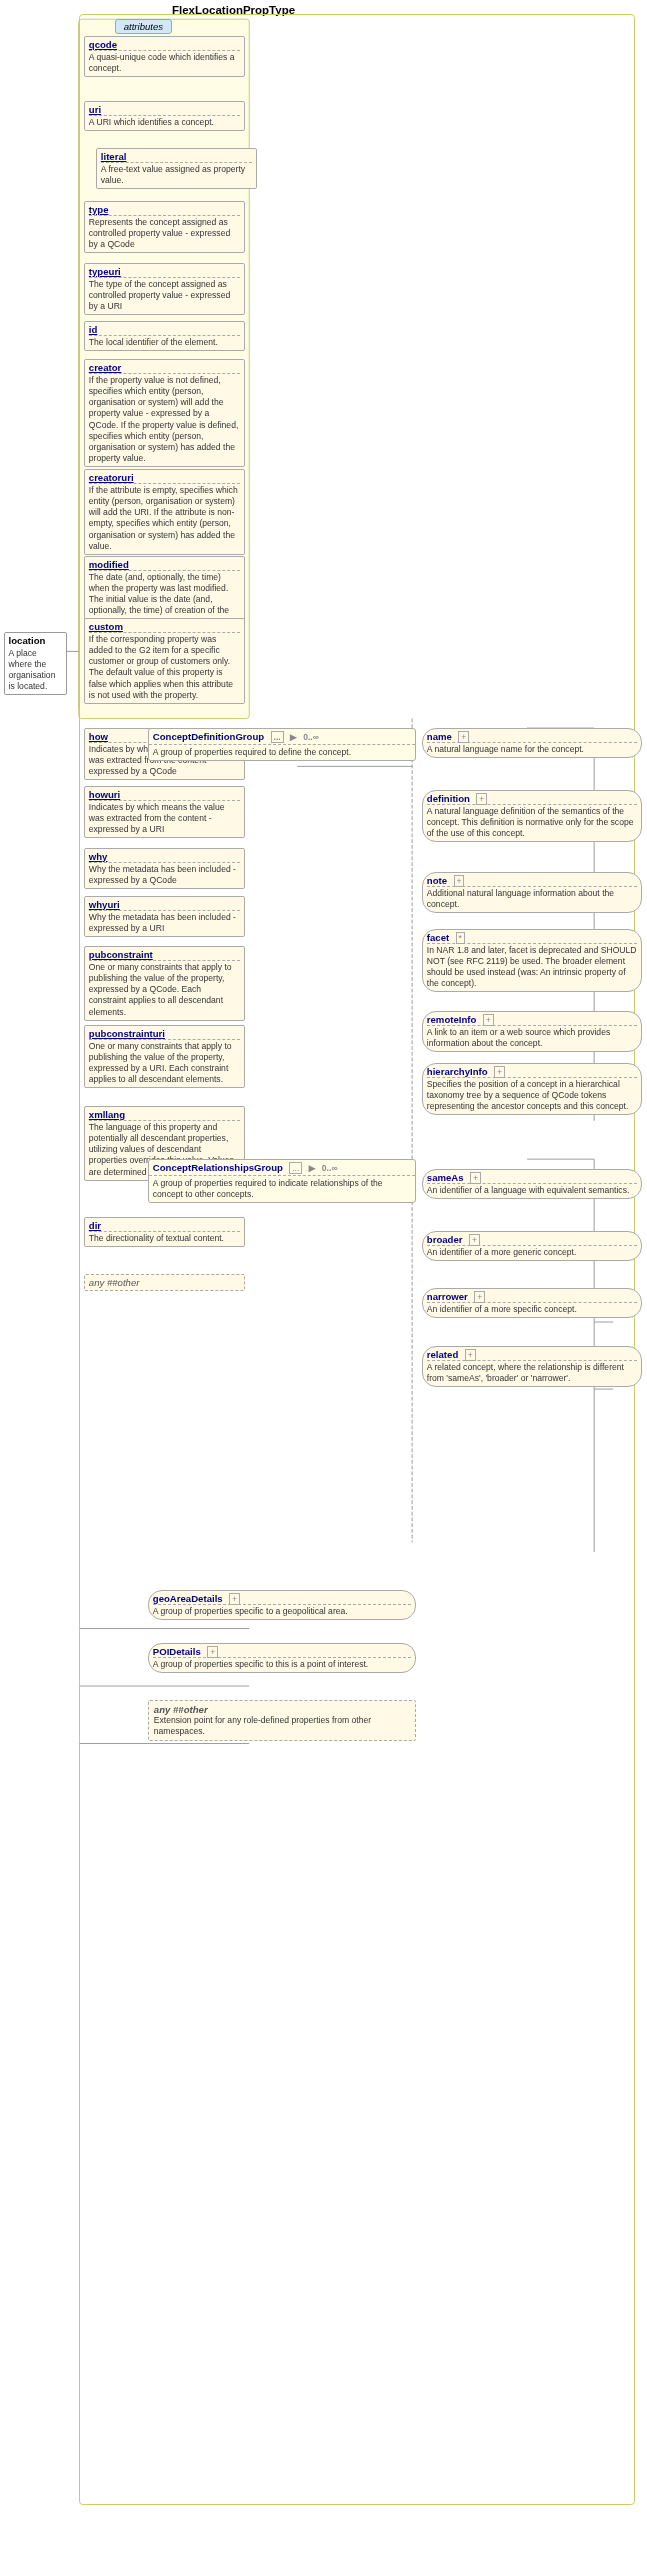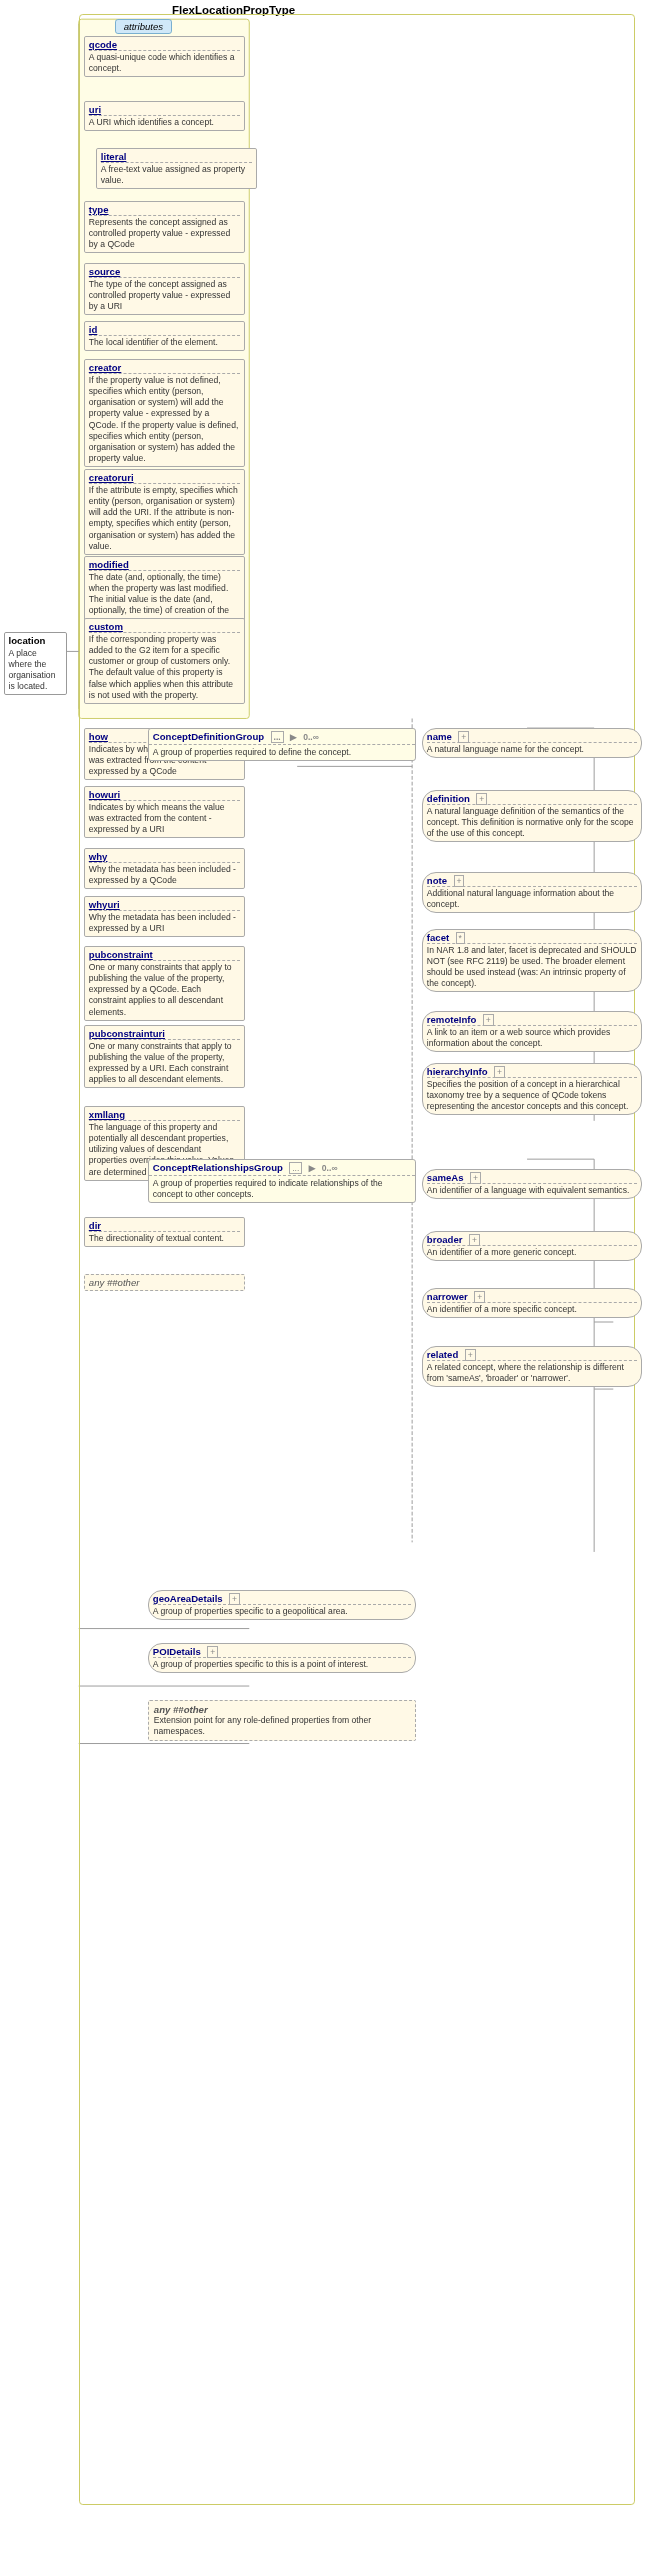--- a/index.html
+++ b/index.html
@@ -184,21 +184,21 @@
     <div class="attr-name" style="text-decoration:underline;">literal</div>
     <div class="attr-desc">A free-text value assigned as property value.</div>
   </div>
 
   <div class="attr-box" style="position:absolute; left:84px; top:201px; width:161px;">
     <div class="attr-name" style="text-decoration:underline;">type</div>
     <div class="attr-desc">Represents the concept assigned as controlled property value - expressed by a QCode</div>
   </div>
 
   <div class="attr-box" style="position:absolute; left:84px; top:263px; width:161px;">
-    <div class="attr-name" style="text-decoration:underline;">source</div>
+    <div class="attr-name" style="text-decoration:underline;">typeuri</div>
     <div class="attr-desc">The type of the concept assigned as controlled property value - expressed by a URI</div>
   </div>
 
   <div class="attr-box" style="position:absolute; left:84px; top:321px; width:161px;">
     <div class="attr-name" style="text-decoration:underline;">id</div>
     <div class="attr-desc">The local identifier of the element.</div>
   </div>
 
   <div class="attr-box" style="position:absolute; left:84px; top:359px; width:161px;">
     <div class="attr-name" style="text-decoration:underline;">creator</div>

